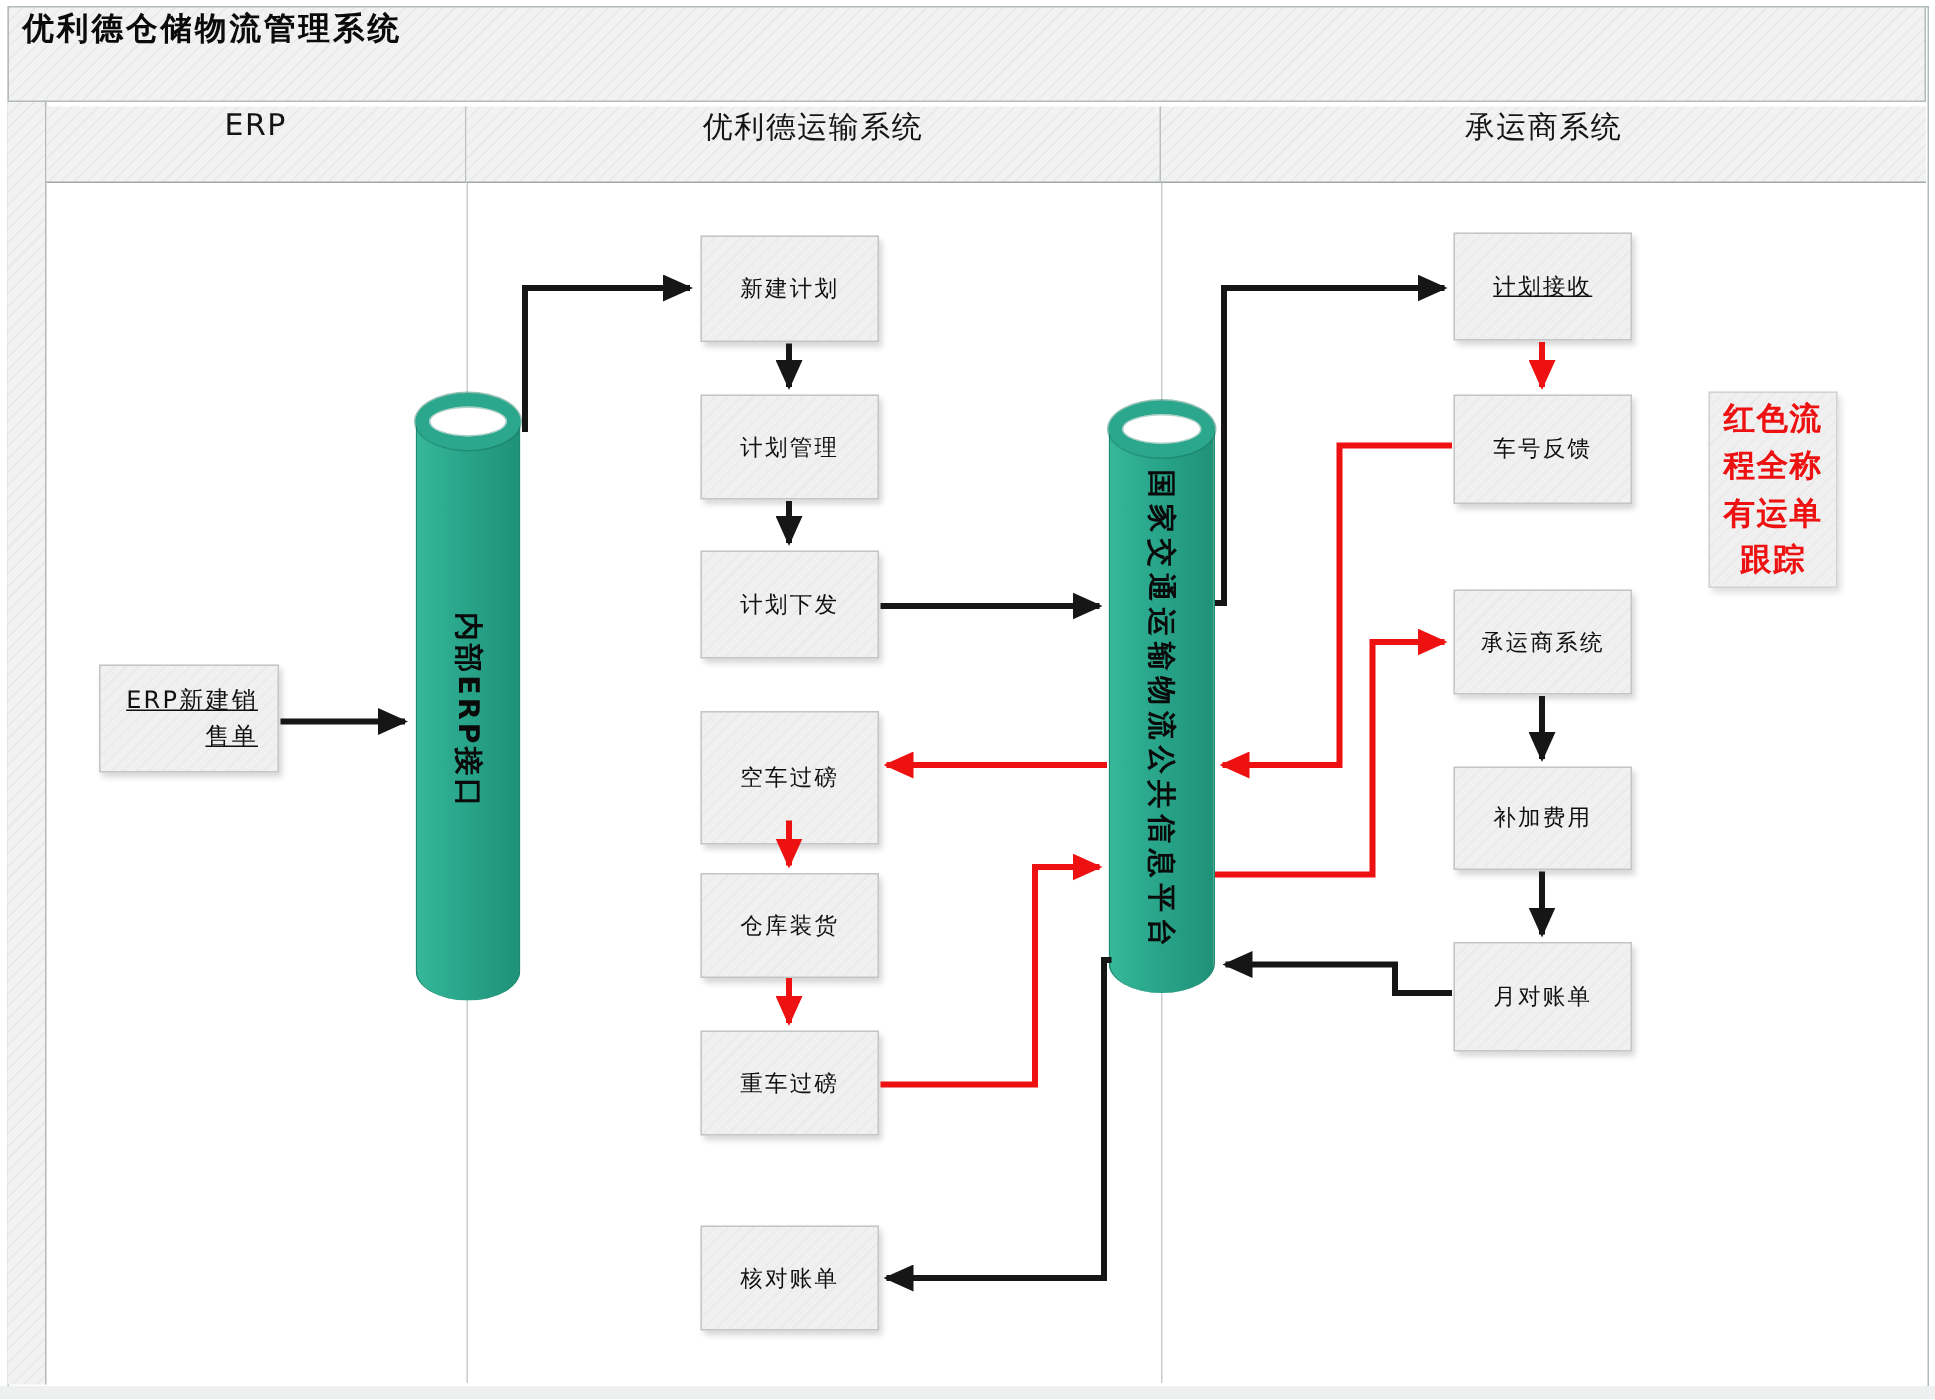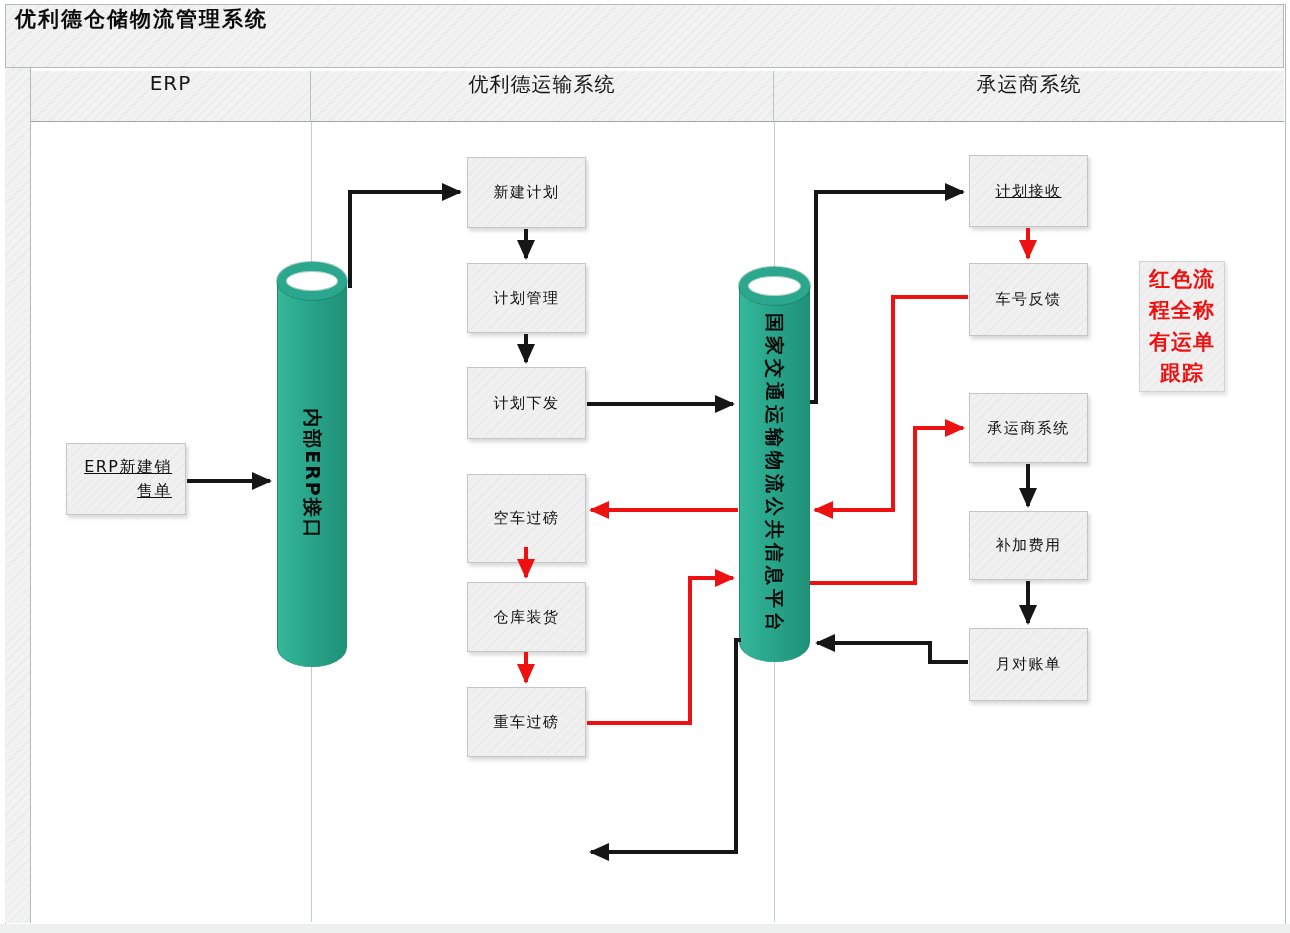--- a/index.html
+++ b/index.html
@@ -105,20 +105,23 @@
   </div>
   <div class="node" style="left:467px;top:474px;width:119px;height:89px;">
     <span class="lbl">空车过磅</span>
   </div>
   <div class="node" style="left:467px;top:687px;width:119px;height:70px;">
     <span class="lbl">重车过磅</span>
   </div>
   <div class="node" style="left:467px;top:582px;width:119px;height:70px;">
     <span class="lbl">仓库装货</span>
   </div>
+  <div class="node" style="left:467px;top:817px;width:119px;height:70px;">
+    <span class="lbl">核对账单</span>
+  </div>
 
   <div class="node" style="left:969px;top:155px;width:119px;height:72px;text-decoration:underline;">
     <span class="lbl">计划接收</span>
   </div>
   <div class="node" style="left:969px;top:263px;width:119px;height:73px;">
     <span class="lbl">车号反馈</span>
   </div>
   <div class="node" style="left:969px;top:393px;width:119px;height:70px;">
     <span class="lbl">承运商系统</span>
   </div>

